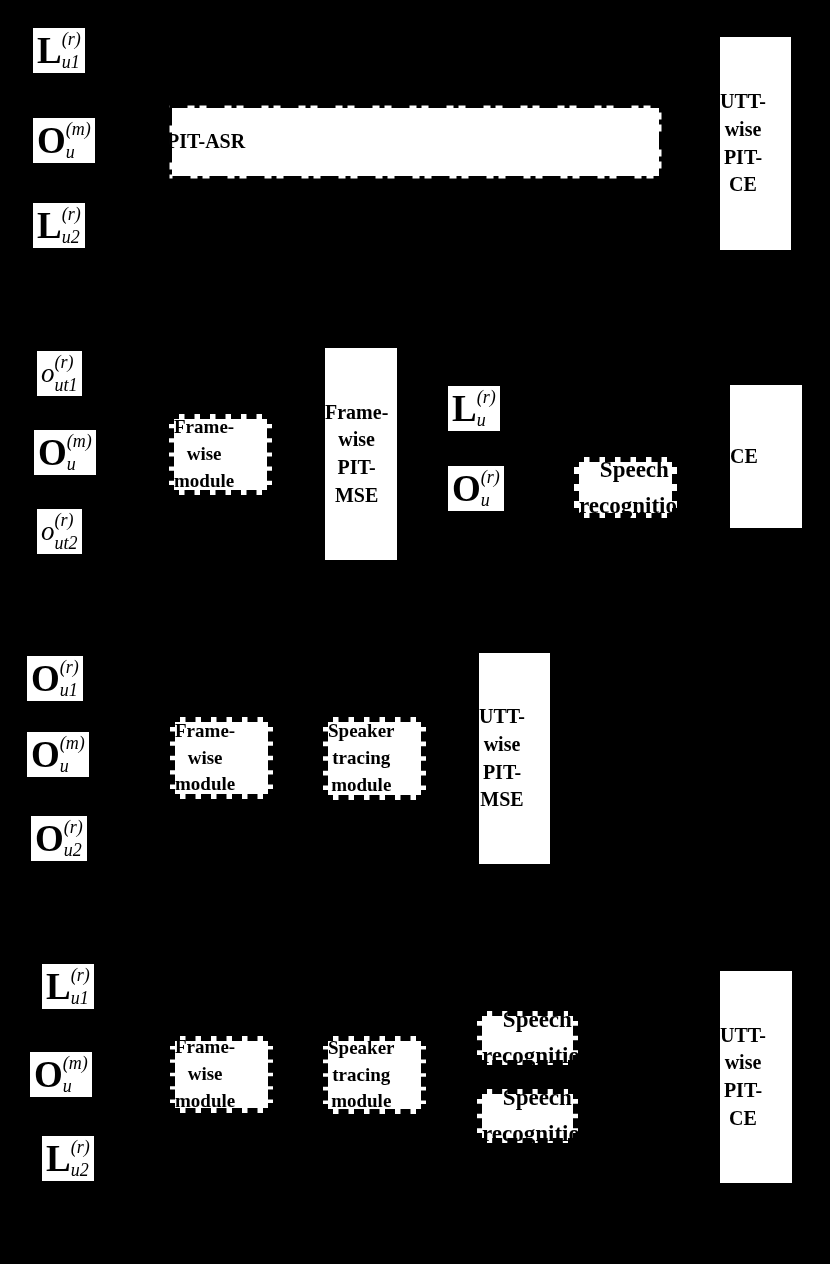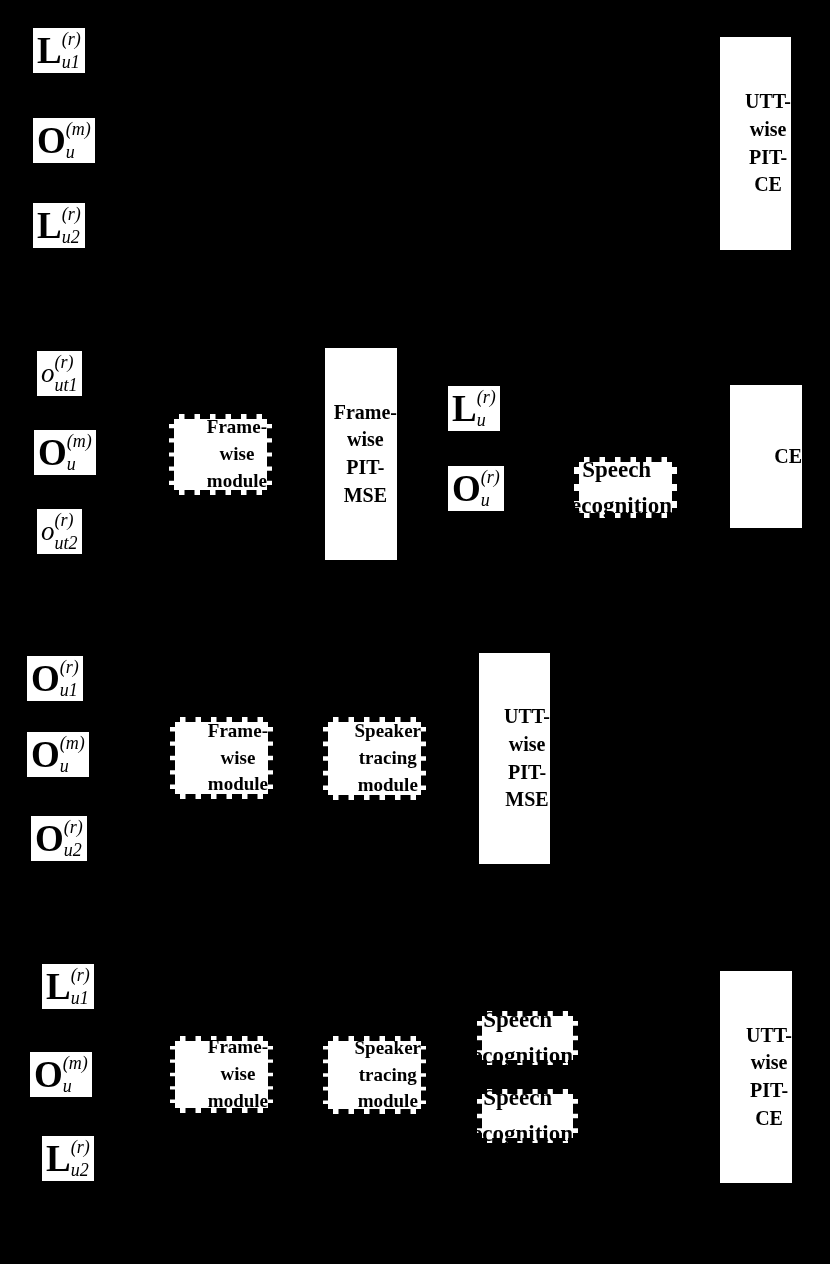--- a/index.html
+++ b/index.html
@@ -3,21 +3,21 @@
 <meta charset="utf-8">
 <style>
   html,body{margin:0;padding:0;background:#000;}
   .stage{
     position:relative;width:830px;height:1264px;background:#000;
     font-family:"Liberation Serif","DejaVu Serif",serif;overflow:hidden;
   }
   
   .box{
     position:absolute;background:#fff;color:#000;
-    display:flex;align-items:center;justify-content:flex-end;
+    display:flex;align-items:center;justify-content:flex-start;
     text-align:center;box-sizing:border-box;
   }
   .box.solid{border:2px solid #000;}
   .box.dashed{border:5px dashed #000;}
   .box.dashdot{background:transparent;border:none;}
   .box.dashdot .dd{position:absolute;left:0;top:0;width:100%;height:100%;}
   .box-label{
     position:relative;font-weight:bold;white-space:pre-line;
     color:#000;line-height:1.38;
   }
@@ -58,20 +58,26 @@
     </span>
   </div>
   <div class="mlabel" style="left:33px;top:203px;">
     <span class="mbase">L</span>
     <span class="mscripts">
       <span class="msup">(r)</span>
       <span class="msub">u2</span>
     </span>
   </div>
 
+  <div class="box dashdot" style="left:167px;top:103px;width:497px;height:78px;">
+    <svg class="dd" viewBox="0 0 497 78" preserveAspectRatio="none">
+      <rect x="2.5" y="2.5" width="492" height="73" fill="#ffffff" stroke="#000000" stroke-width="5" stroke-dasharray="18 7 5 7"></rect>
+    </svg>
+    <span class="box-label lbl-lg">PIT-ASR</span>
+  </div>
 
   <div class="box solid" style="left:718px;top:35px;width:75px;height:217px;">
     <span class="box-label lbl-lg">UTT-
 wise
 PIT-
 CE</span>
   </div>
 
   <div class="mlabel" style="left:37px;top:351px;">
     <span class="mbase lc">o</span>

